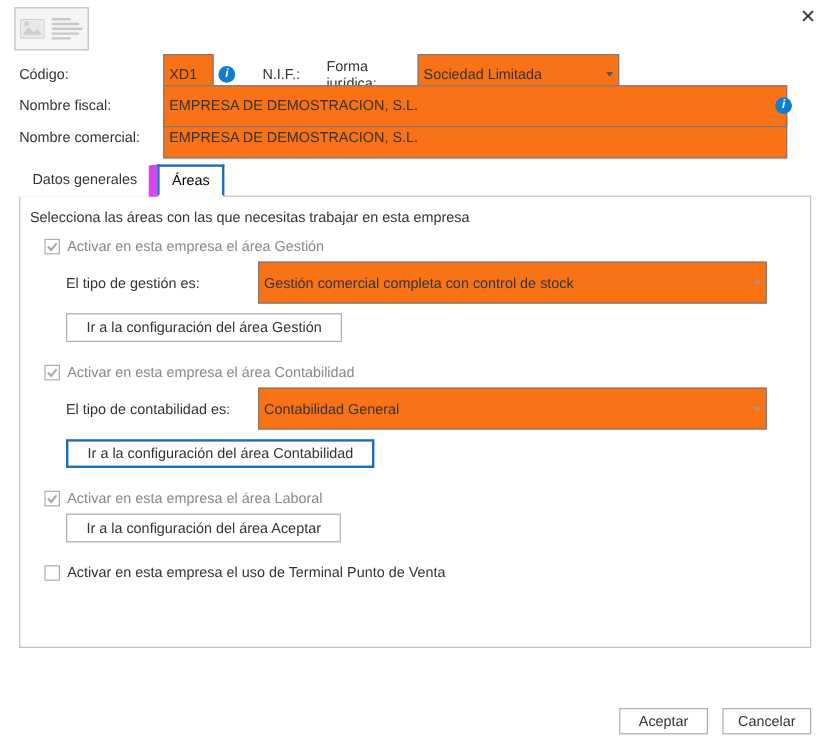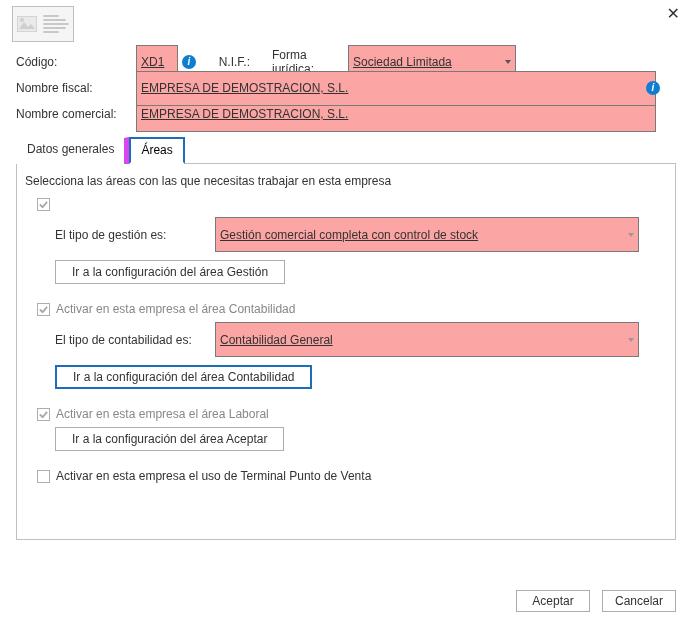--- a/index.html
+++ b/index.html
@@ -13,41 +13,41 @@
   .thumb-right { flex: 1; padding: 3px 3px 3px 2px; display: flex; flex-direction: column; justify-content: center; gap: 2px; }
   .thumb-line { height: 2px; background: #c8c8c8; border-radius: 1px; }
   .thumb-line.short { width: 60%; }
   .thumb-line.mid { width: 85%; }
   .thumb-line.long { width: 95%; }
 
   .form-area { margin-top: 44px; }
   .row { display: flex; align-items: center; height: 24px; margin-bottom: 2px; }
   .lbl { width: 120px; font-size: 12px; color: #333; }
   .lbl-sm { font-size: 12px; color: #333; padding-right: 6px; }
-  input.txt, .combo { height: 35px; border: 1px solid #7a7a7a; padding: 1px 4px; font-size: 12px; background: #fca5a5; color: #333; text-decoration: underline; }
+  input.txt, .combo { height: 35px; border: 1px solid #7a7a7a; padding: 1px 4px; font-size: 12px; background: #f97316; color: #333; }
   .codigo-input { width: 42px; }
   .nif-lbl { width: 38px; text-align: right; padding-right: 6px; }
   .nif-input { width: 98px; }
   .forma-lbl { width: 92px; padding-left: 16px; }
   .combo-wrap { position: relative; display: inline-block; }
   .combo { padding-right: 16px; }
   .combo-arrow { position: absolute; right: 1px; top: 1px; bottom: 1px; width: 14px; display: flex; align-items: center; justify-content: center; pointer-events: none; }
   .combo-arrow svg { width: 6px; height: 4px; }
 
   .info-icon { width: 14px; height: 14px; border-radius: 50%; background: #0f7ecf; color: #fff; font-size: 10px; line-height: 14px; text-align: center; font-weight: bold; font-style: italic; display: inline-block; margin-left: 4px; }
   .info-right { position: absolute; right: 16px; }
 
   .full-input { width: 520px; }
   .full-input-wide { width: 520px; }
   .nombre-row { position: relative; }
 
   .tabs { display: flex; margin-top: 10px; border-bottom: 1px solid #bfbfbf; }
   .tab { padding: 4px 10px 5px 10px; font-size: 12px; color: #333; border: 1px solid transparent; border-bottom: none; position: relative; top: 1px; background: #fff; cursor: pointer; }
   .tab.active { border: 2px solid #1a6fb8; border-bottom: 2px solid #fff; color: #000; }
-  .tab.sep { border-right: 5px solid #d946ef; }
+  .tab.sep { border-right: 7px solid #d946ef; }
 
   .tab-content { border: 1px solid #bfbfbf; border-top: none; padding: 10px 8px 14px 8px; height: 376px; }
   .section-title { font-size: 12px; color: #333; margin-bottom: 10px; }
 
   .chk-row { display: flex; align-items: center; margin: 4px 0 6px 12px; }
   .chk { width: 13px; height: 13px; border: 1px solid #adadad; margin-right: 6px; display: inline-flex; align-items: center; justify-content: center; background: #fff; }
   .chk.disabled { }
   .chk .tick { width: 9px; height: 9px; }
   .chk-label { font-size: 12px; color: #333; }
   .chk-label.disabled { color: #888; }
@@ -126,20 +126,21 @@
 
   <div class="tab-content">
     <div class="section-title">Selecciona las áreas con las que necesitas trabajar en esta empresa</div>
 
     <div class="chk-row">
       <span class="chk disabled">
         <svg class="tick" viewBox="0 0 10 10">
             <polyline points="1,5 4,8 9,2" fill="none" stroke="#a8a8a8" stroke-width="2"></polyline>
           </svg>
       </span>
+      <span class="chk-label disabled">Activar en esta empresa el área Gestión</span>
     </div>
     <div class="sub-row">
       <span class="sub-label">El tipo de gestión es:</span>
       <span class="combo-wrap">
         <input class="txt combo disabled-combo wide-combo" readonly="" value="Gestión comercial completa con control de stock" style="">
         <span class="combo-arrow">
             <svg viewBox="0 0 6 4">
               <polygon points="0,0 6,0 3,4" fill="#999"></polygon>
             </svg>
           </span>

